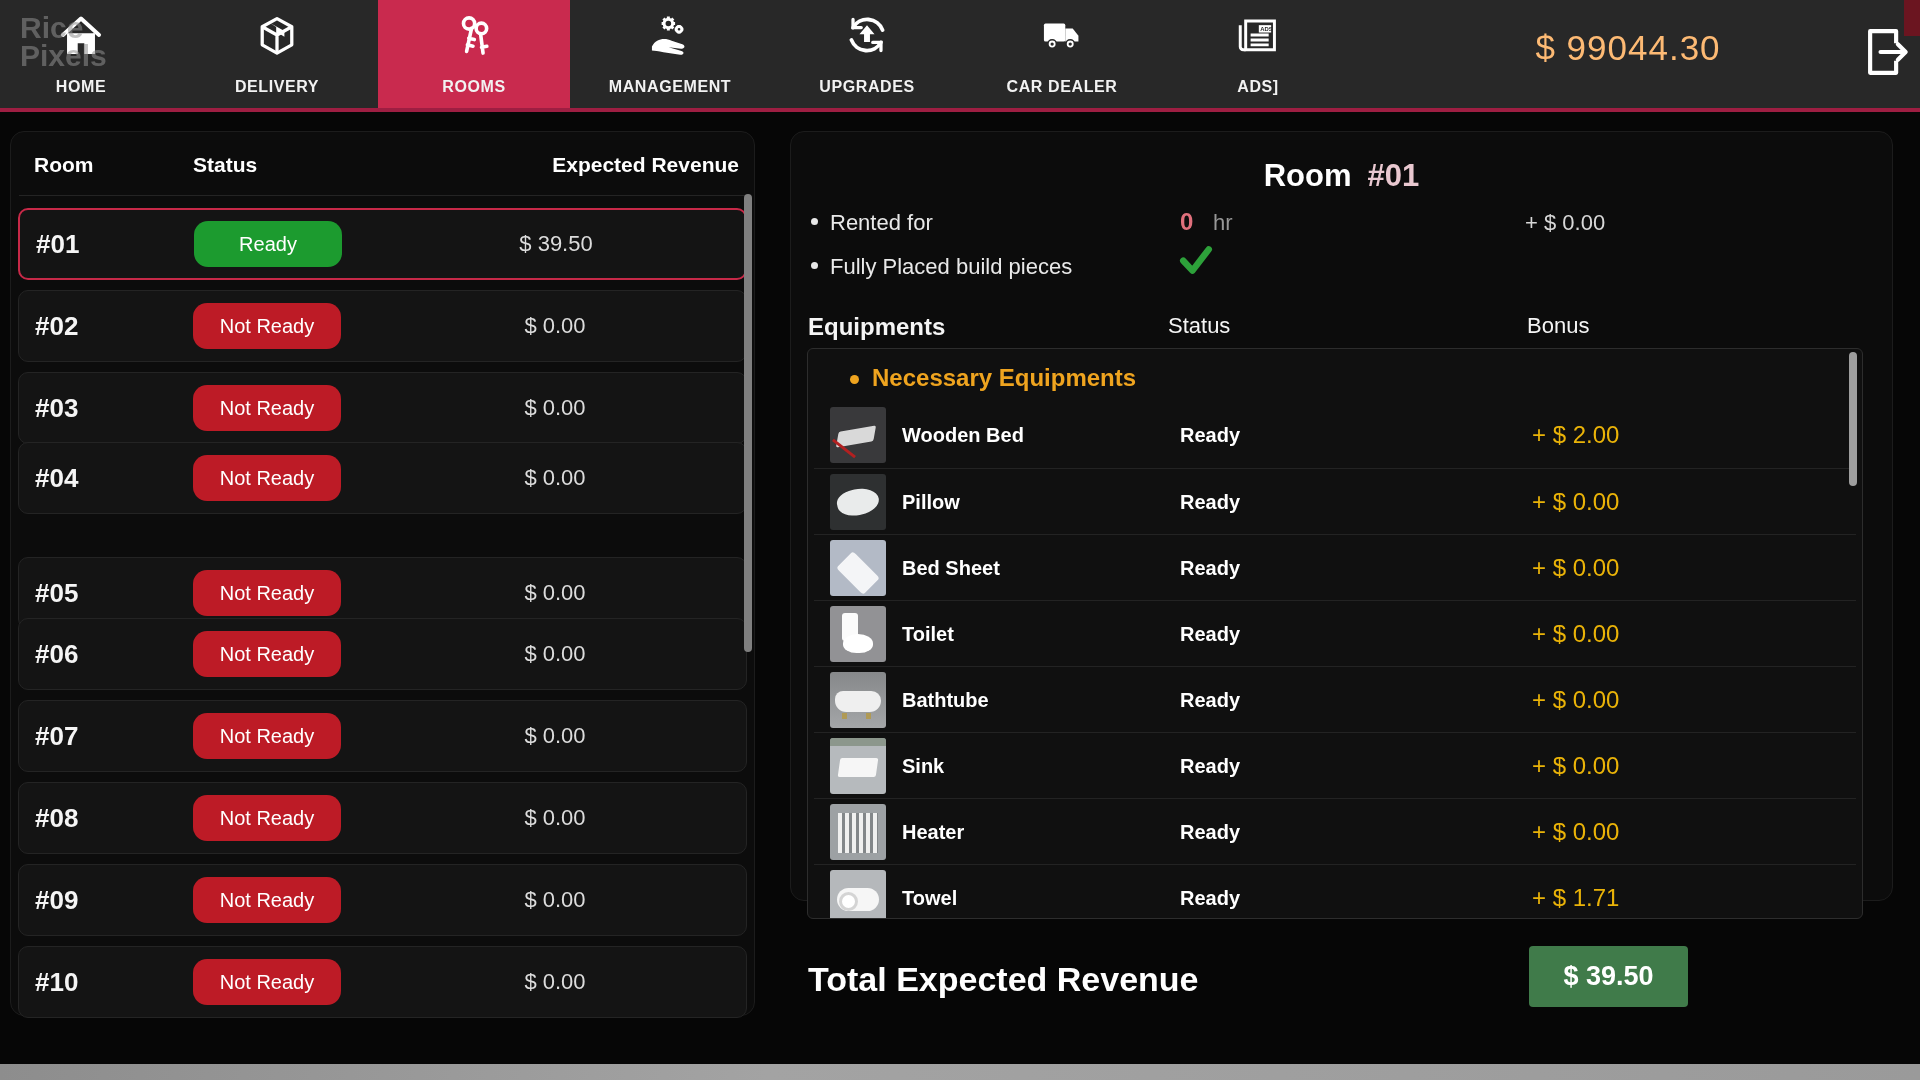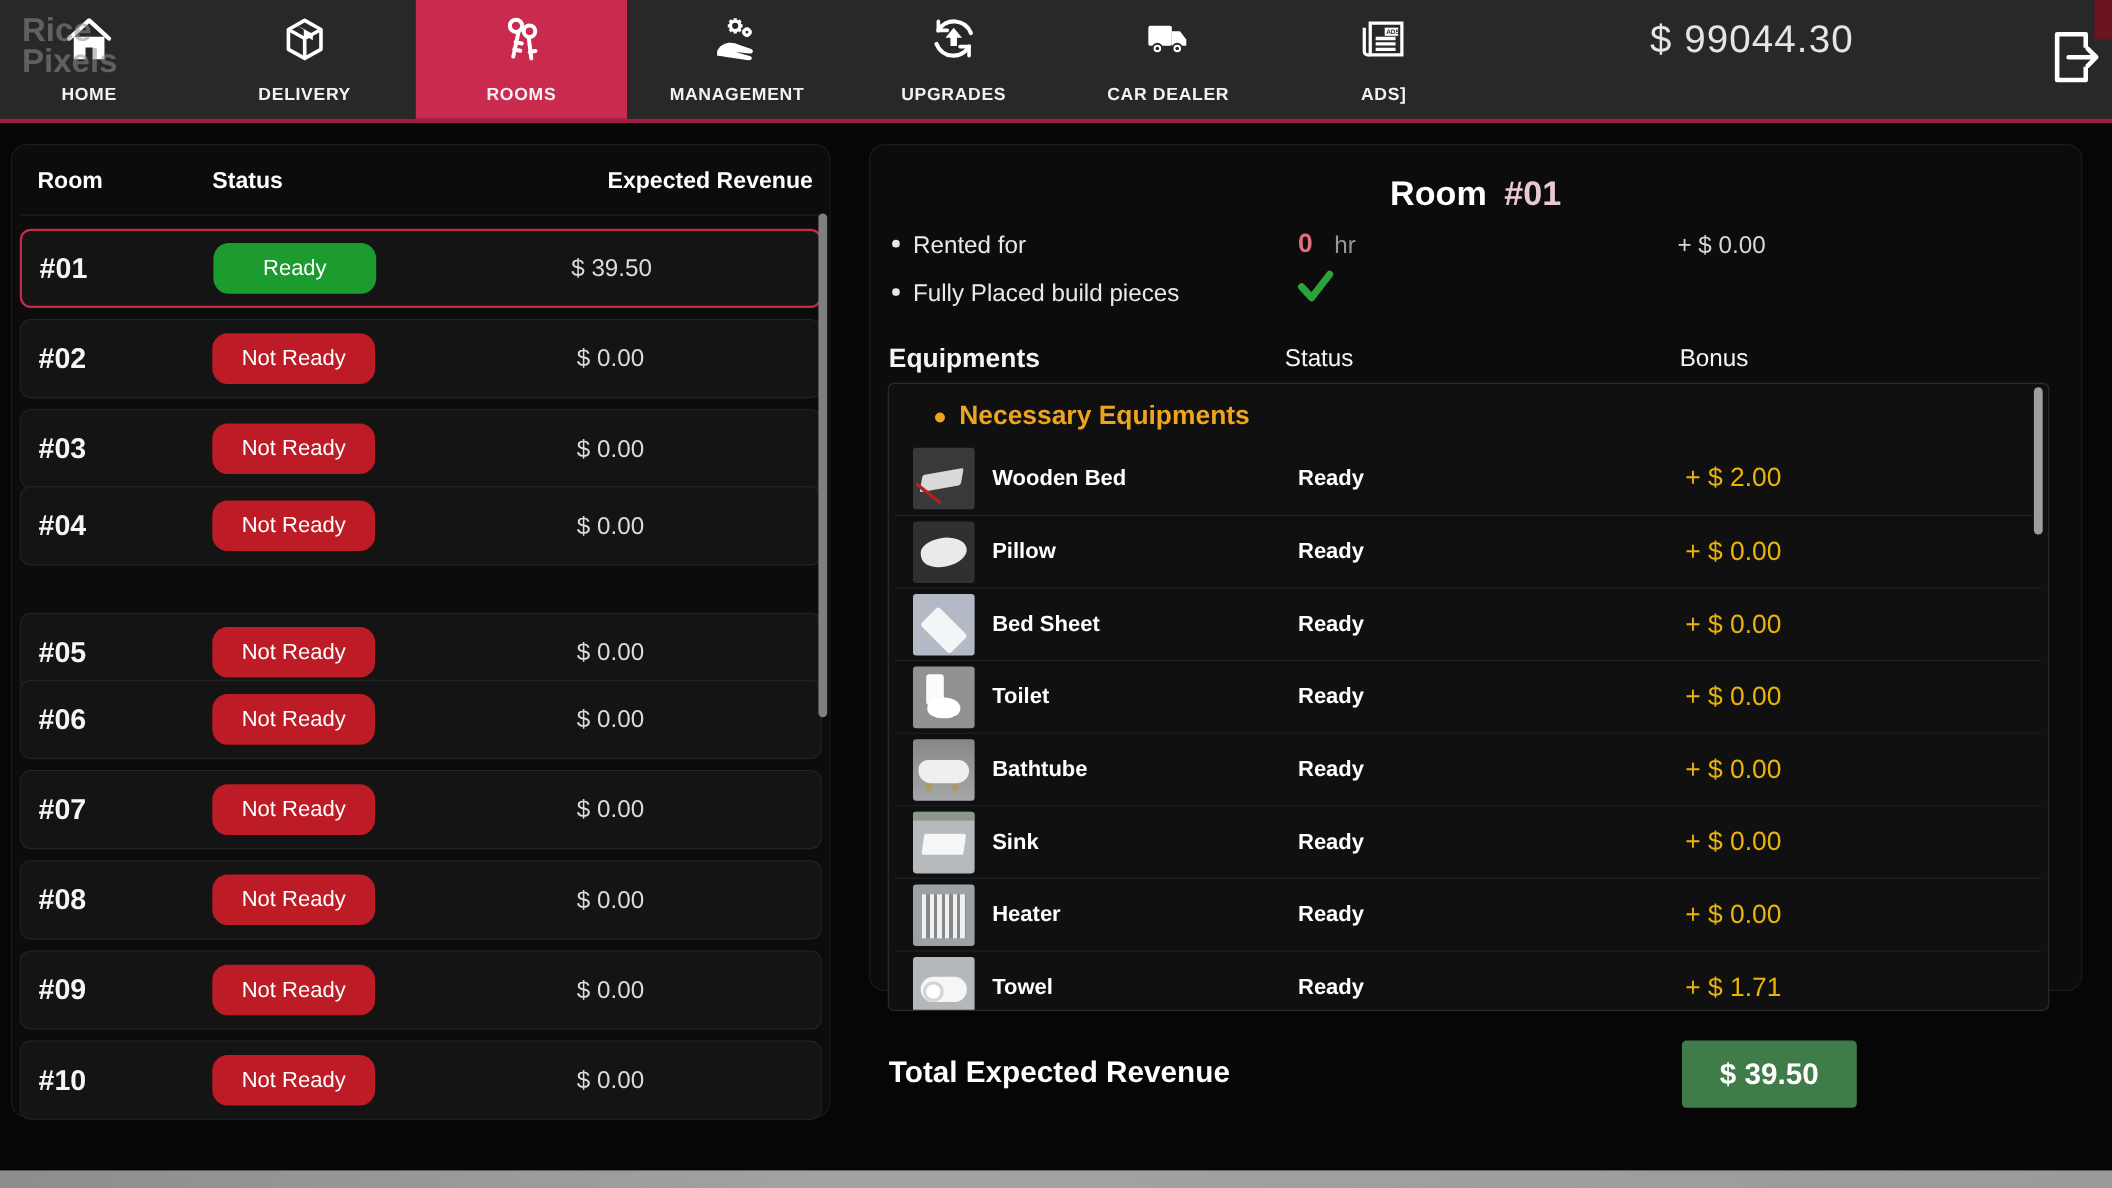--- a/index.html
+++ b/index.html
@@ -9,21 +9,21 @@
   
   #navbar{position:absolute;left:0;top:0;width:1920px;height:108px;background:#282828;}
   #nav-underline{position:absolute;left:0;top:108px;width:1920px;height:4px;background:#9e1e42;}
   .tab{position:absolute;top:0;width:192px;height:108px;cursor:pointer;}
   .tab.active{background:#c92a4e;}
   .tabicon{position:absolute;left:50%;top:12px;transform:translateX(-50%);}
   .tablabel{position:absolute;left:0;right:0;top:78px;text-align:center;color:#f2f2f2;
     font-size:16px;font-weight:bold;letter-spacing:.6px;}
   #watermark{position:absolute;left:20px;top:14px;color:#8f8f8f;opacity:.55;font-weight:bold;
     font-size:30px;line-height:28px;z-index:1;}
-  #balance{position:absolute;left:1500px;top:16px;width:256px;color:#e5e5e5;
+  #balance{position:absolute;left:1500px;top:28px;width:256px;text-align:center;color:#fdba74;
     font-size:35px;font-weight:400;letter-spacing:1px;}
   #exit-btn{position:absolute;left:1858px;top:22px;width:52px;height:60px;cursor:pointer;}
   #corner-accent{position:absolute;left:1904px;top:0;width:16px;height:36px;background:#6b1520;}
 
   
   #rooms-panel{position:absolute;left:10px;top:131px;width:745px;height:885px;
     background:#0c0c0c;border:1px solid #1c1c1c;border-radius:14px;box-sizing:border-box;}
   .lp-head{position:absolute;top:21px;color:#fff;font-size:21px;font-weight:bold;}
   #lp-head-room{left:23px;}
   #lp-head-status{left:182px;}
@@ -64,21 +64,21 @@
   #necessary-dot{position:absolute;left:42px;top:26px;width:9px;height:9px;border-radius:50%;background:#efa41f;}
   #necessary-label{position:absolute;left:64px;top:15px;color:#efa41f;font-size:24px;font-weight:bold;}
   .equip-row{position:absolute;left:6px;width:1042px;height:66px;}
   .equip-row.rule{border-top:1px solid #232323;}
   .thumb{position:absolute;left:16px;top:5px;width:56px;height:56px;border-radius:3px;overflow:hidden;}
   .ename{position:absolute;left:88px;top:50%;transform:translateY(-50%);color:#fff;font-size:20px;font-weight:bold;}
   .estatus{position:absolute;left:366px;top:50%;transform:translateY(-50%);color:#fff;font-size:20px;font-weight:bold;}
   .ebonus{position:absolute;left:718px;top:50%;transform:translateY(-50%);color:#eab308;font-size:24px;}
   #dp-scrollbar{position:absolute;left:1041px;top:3px;width:8px;height:134px;background:#9e9e9e;
     border-radius:4px;cursor:pointer;}
-  #total-label{position:absolute;left:17px;top:828px;color:#fff;font-size:27px;font-weight:bold;}
+  #total-label{position:absolute;left:17px;top:828px;color:#fff;font-size:34px;font-weight:bold;}
   #total-chip{position:absolute;left:738px;top:814px;width:159px;height:61px;background:#407b4a;
     border-radius:4px;color:#fff;font-size:27px;font-weight:bold;display:flex;align-items:center;justify-content:center;}
 
   
   .th-bed{background:#39393b;}
   .th-bed::before{content:"";position:absolute;left:7px;top:22px;width:38px;height:15px;background:#d9d9d9;
     transform:rotate(-10deg) skewX(-20deg);border-radius:2px;}
   .th-bed::after{content:"";position:absolute;left:0px;top:40px;width:28px;height:3px;background:#b32020;
     transform:rotate(38deg);}
   .th-pillow{background:#2e3031;}

